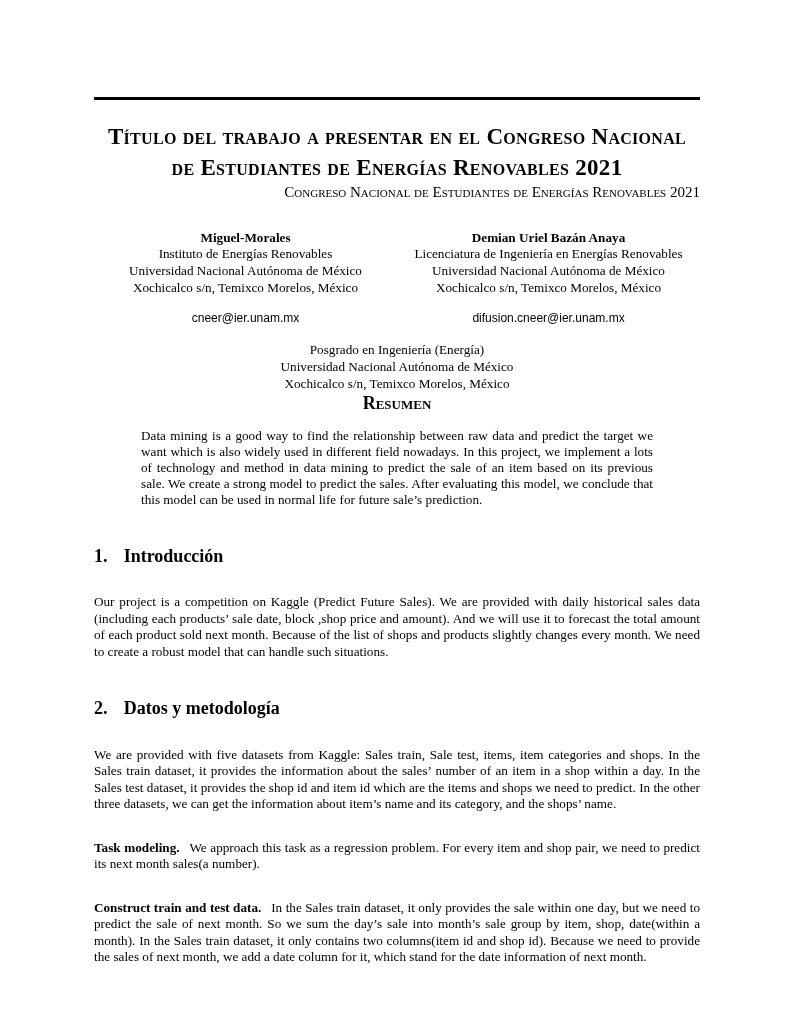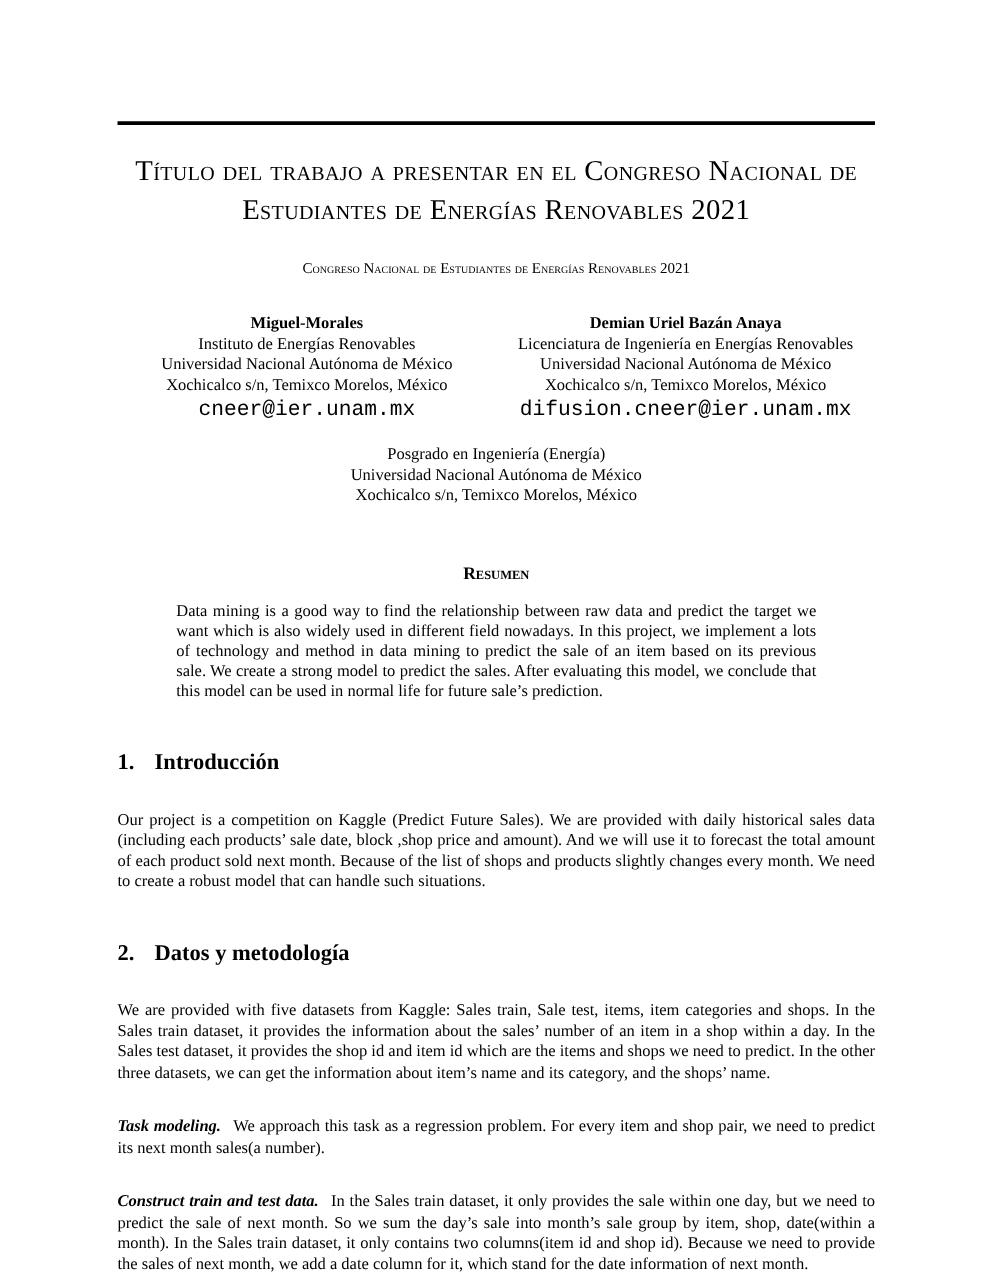--- a/index.html
+++ b/index.html
@@ -19,75 +19,72 @@
   }
   .top-rule {
     border: none;
     border-top: 3px solid #000;
     height: 0;
     margin: 0 0 21px 0;
   }
   .paper-title {
     text-align: center;
     font-variant: small-caps;
-    font-weight: normal;
+    font-weight: bold;
     font-size: 23px;
     line-height: 1.35;
     letter-spacing: 0.3px;
-    margin-bottom: 24px;
   }
   .conference {
-    text-align: center;
+    text-align: right;
     font-variant: small-caps;
-    font-size: 12px;
+    font-size: 15px;
     margin-bottom: 28px;
   }
   .authors-row {
     display: flex;
     justify-content: flex-end;
     margin-bottom: 16px;
   }
   .authors-row .author-block { width: 50%; }
   .author-block { text-align: center; line-height: 1.26; }
   .author-name { font-weight: bold; display: block; }
   .aff-line { display: block; }
   .author-email {
     display: block;
-    font-family: Liberation Mono, monospace;
-    font-size: 17px;
-    margin-top: 1px;
+    font-family: Liberation Sans, sans-serif;
+    font-size: 12px;
+    margin-top: 15px;
   }
   .author-center { margin: 0 auto; width: 60%; }
   .abstract-heading {
     text-align: center;
     font-variant: small-caps;
     font-weight: bold;
-    font-size: 14px;
-    margin-top: 46px;
+    font-size: 18px;
     margin-bottom: 13px;
   }
   .abstract-body {
     margin: 0 47px;
     text-align: justify;
     line-height: 1.21;
   }
   .section-heading {
     font-size: 18px;
     font-weight: bold;
     margin-top: 37px;
   }
   .section-number { margin-right: 0.9em; }
   .para {
     margin-top: 27px;
     text-align: justify;
   }
   .runin {
     font-weight: bold;
     margin-right: 0.75em;
-    font-style: italic;
   }
 </style>
 </head>
 <body>
 
 <div class="page">
 
   <hr class="top-rule">
 
   <h1 class="paper-title">Título del trabajo a presentar en el Congreso Nacional de Estudiantes de Energías Renovables 2021</h1>

